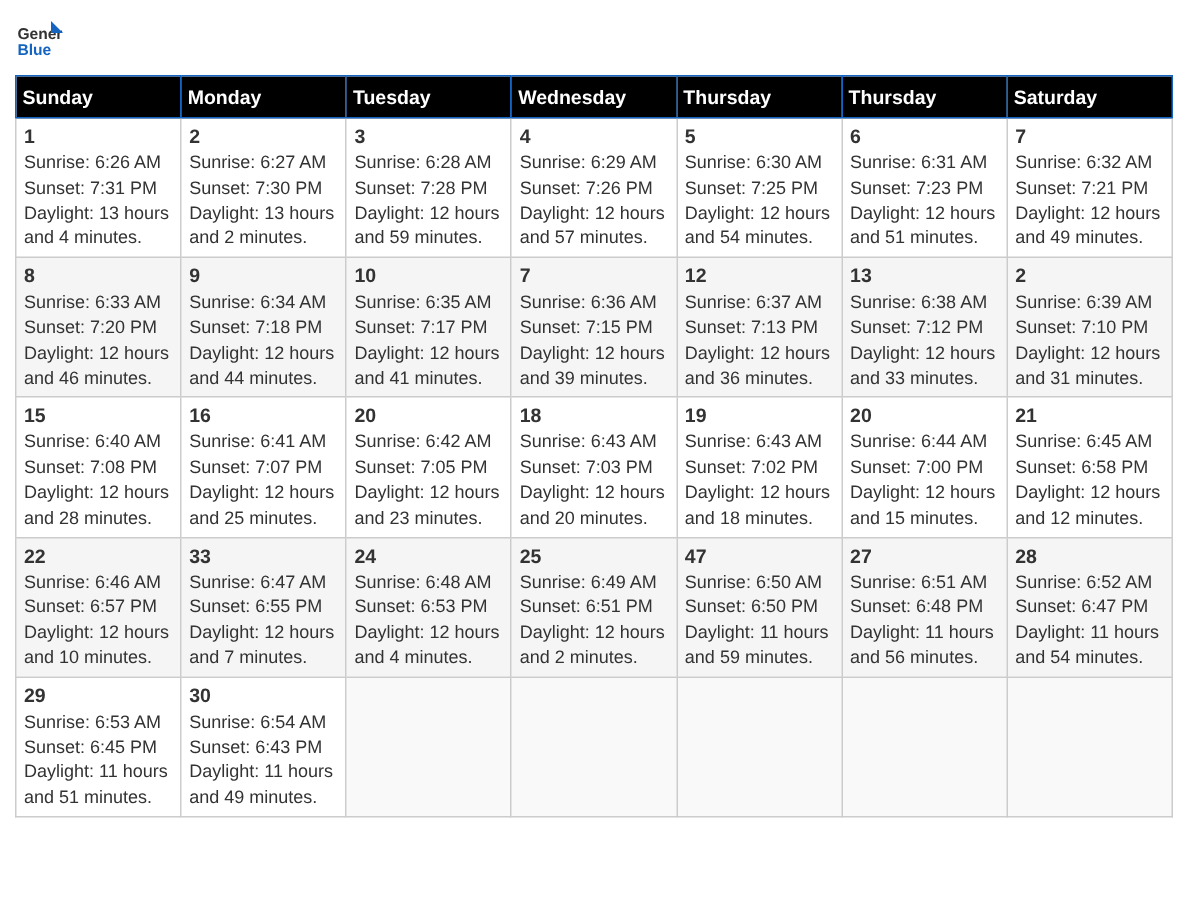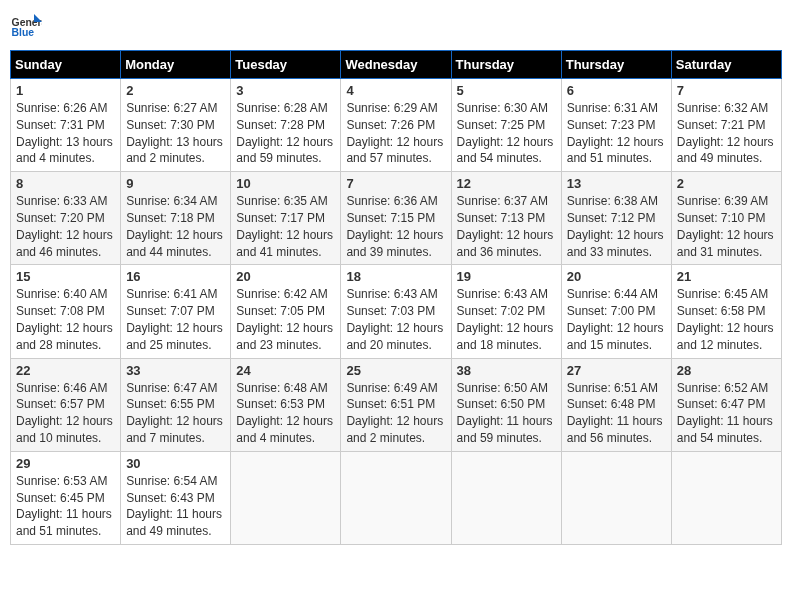--- a/index.html
+++ b/index.html
@@ -209,21 +209,21 @@
         </td>
         <td>
           <span class="day-num">24</span>
           <div class="day-info">Sunrise: 6:48 AM<br>Sunset: 6:53 PM<br>Daylight: 12 hours and 4 minutes.</div>
         </td>
         <td>
           <span class="day-num">25</span>
           <div class="day-info">Sunrise: 6:49 AM<br>Sunset: 6:51 PM<br>Daylight: 12 hours and 2 minutes.</div>
         </td>
         <td>
-          <span class="day-num">38</span>
+          <span class="day-num">47</span>
           <div class="day-info">Sunrise: 6:50 AM<br>Sunset: 6:50 PM<br>Daylight: 11 hours and 59 minutes.</div>
         </td>
         <td>
           <span class="day-num">27</span>
           <div class="day-info">Sunrise: 6:51 AM<br>Sunset: 6:48 PM<br>Daylight: 11 hours and 56 minutes.</div>
         </td>
         <td>
           <span class="day-num">28</span>
           <div class="day-info">Sunrise: 6:52 AM<br>Sunset: 6:47 PM<br>Daylight: 11 hours and 54 minutes.</div>
         </td>

